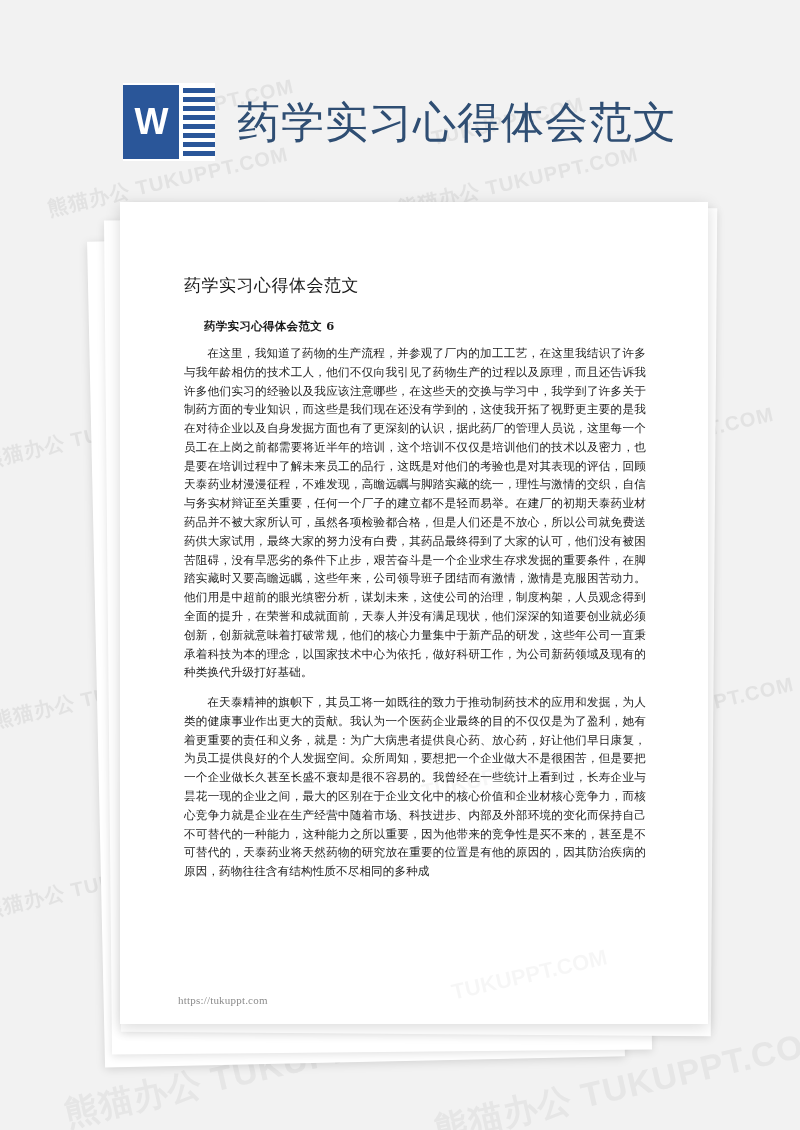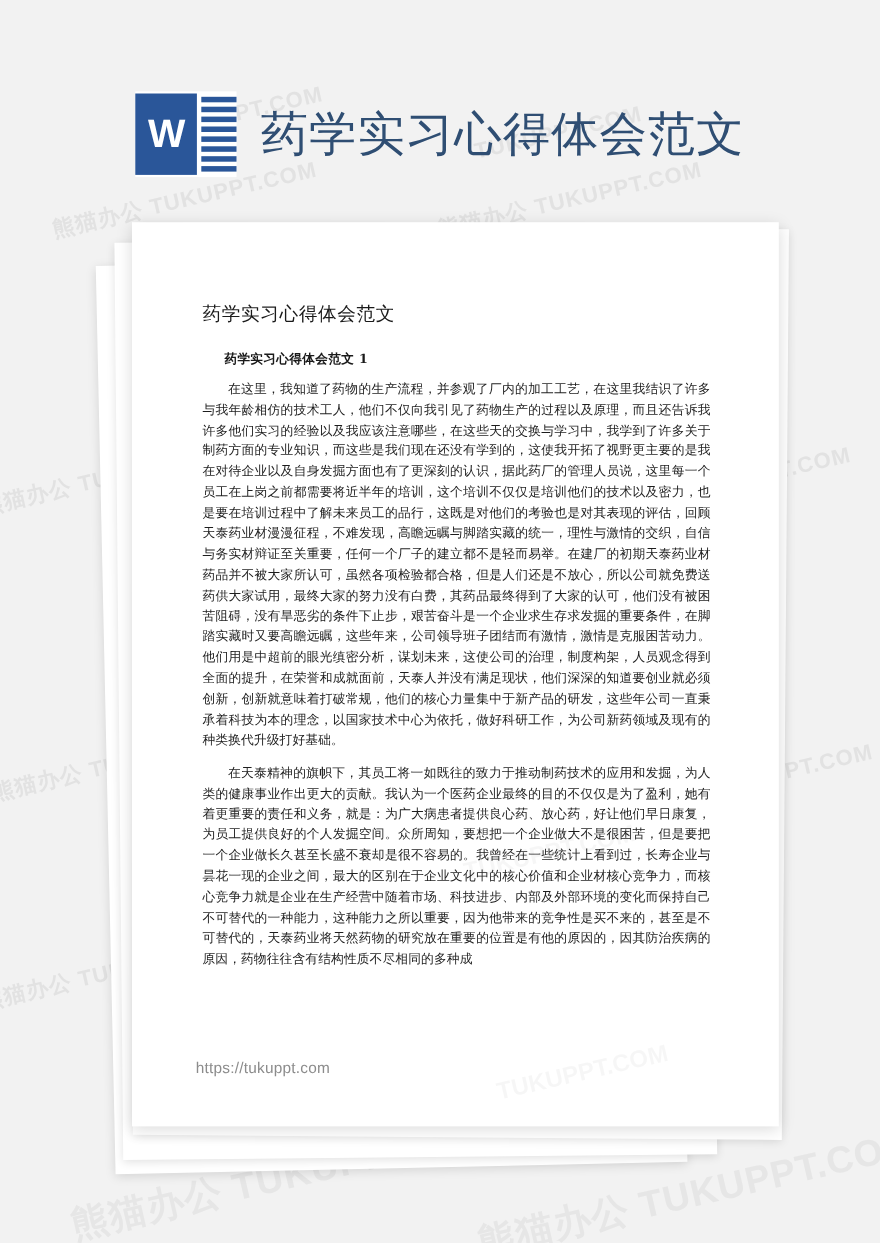--- a/index.html
+++ b/index.html
@@ -190,23 +190,23 @@
     text-align: justify;
     text-justify: inter-character;
     text-indent: 2em;
     margin-bottom: 11px;
     letter-spacing: 0.1px;
   }
 
   #doc-footer-url {
     position: absolute;
     left: 58px;
-    top: 760px;
-    font-family: Liberation Sans, sans-serif;
-    font-size: 14px;
+    top: 792px;
+    font-family: Liberation Serif, serif;
+    font-size: 11px;
     color: #8c8c8c;
     letter-spacing: 0.2px;
   }
 
   
   .page-wm {
     position: absolute;
     transform: rotate(-13deg);
     color: rgba(0,0,0,0.035);
     font-size: 22px;
@@ -253,21 +253,21 @@
 </div>
 
 <div id="paper-stack">
   <div class="sheet" id="sheet-back-2"></div>
   <div class="sheet" id="sheet-back-1"></div>
   <div class="sheet" id="sheet-right"></div>
 
   <div class="sheet" id="sheet-main">
     <div id="doc-content">
       <div id="doc-title">药学实习心得体会范文</div>
-      <div id="doc-subtitle">药学实习心得体会范文 1</div>
+      <div id="doc-subtitle">药学实习心得体会范文 6</div>
       <p class="doc-para">在这里，我知道了药物的生产流程，并参观了厂内的加工工艺，在这里我结识了许多与我年龄相仿的技术工人，他们不仅向我引见了药物生产的过程以及原理，而且还告诉我许多他们实习的经验以及我应该注意哪些，在这些天的交换与学习中，我学到了许多关于制药方面的专业知识，而这些是我们现在还没有学到的，这使我开拓了视野更主要的是我在对待企业以及自身发掘方面也有了更深刻的认识，据此药厂的管理人员说，这里每一个员工在上岗之前都需要将近半年的培训，这个培训不仅仅是培训他们的技术以及密力，也是要在培训过程中了解未来员工的品行，这既是对他们的考验也是对其表现的评估，回顾天泰药业材漫漫征程，不难发现，高瞻远瞩与脚踏实藏的统一，理性与激情的交织，自信与务实材辩证至关重要，任何一个厂子的建立都不是轻而易举。在建厂的初期天泰药业材药品并不被大家所认可，虽然各项检验都合格，但是人们还是不放心，所以公司就免费送药供大家试用，最终大家的努力没有白费，其药品最终得到了大家的认可，他们没有被困苦阻碍，没有旱恶劣的条件下止步，艰苦奋斗是一个企业求生存求发掘的重要条件，在脚踏实藏时又要高瞻远瞩，这些年来，公司领导班子团结而有激情，激情是克服困苦动力。他们用是中超前的眼光缜密分析，谋划未来，这使公司的治理，制度构架，人员观念得到全面的提升，在荣誉和成就面前，天泰人并没有满足现状，他们深深的知道要创业就必须创新，创新就意味着打破常规，他们的核心力量集中于新产品的研发，这些年公司一直秉承着科技为本的理念，以国家技术中心为依托，做好科研工作，为公司新药领域及现有的种类换代升级打好基础。</p>
       <p class="doc-para">在天泰精神的旗帜下，其员工将一如既往的致力于推动制药技术的应用和发掘，为人类的健康事业作出更大的贡献。我认为一个医药企业最终的目的不仅仅是为了盈利，她有着更重要的责任和义务，就是：为广大病患者提供良心药、放心药，好让他们早日康复，为员工提供良好的个人发掘空间。众所周知，要想把一个企业做大不是很困苦，但是要把一个企业做长久甚至长盛不衰却是很不容易的。我曾经在一些统计上看到过，长寿企业与昙花一现的企业之间，最大的区别在于企业文化中的核心价值和企业材核心竞争力，而核心竞争力就是企业在生产经营中随着市场、科技进步、内部及外部环境的变化而保持自己不可替代的一种能力，这种能力之所以重要，因为他带来的竞争性是买不来的，甚至是不可替代的，天泰药业将天然药物的研究放在重要的位置是有他的原因的，因其防治疾病的原因，药物往往含有结构性质不尽相同的多种成</p>
     </div>
     <div id="doc-footer-url">https://tukuppt.com</div>
     <div class="page-wm" style="left:300px; top:560px;">TUKUPPT.COM</div>
     <div class="page-wm" style="left:330px; top:760px;">TUKUPPT.COM</div>
   </div>
 </div>
 
 </body></html>

